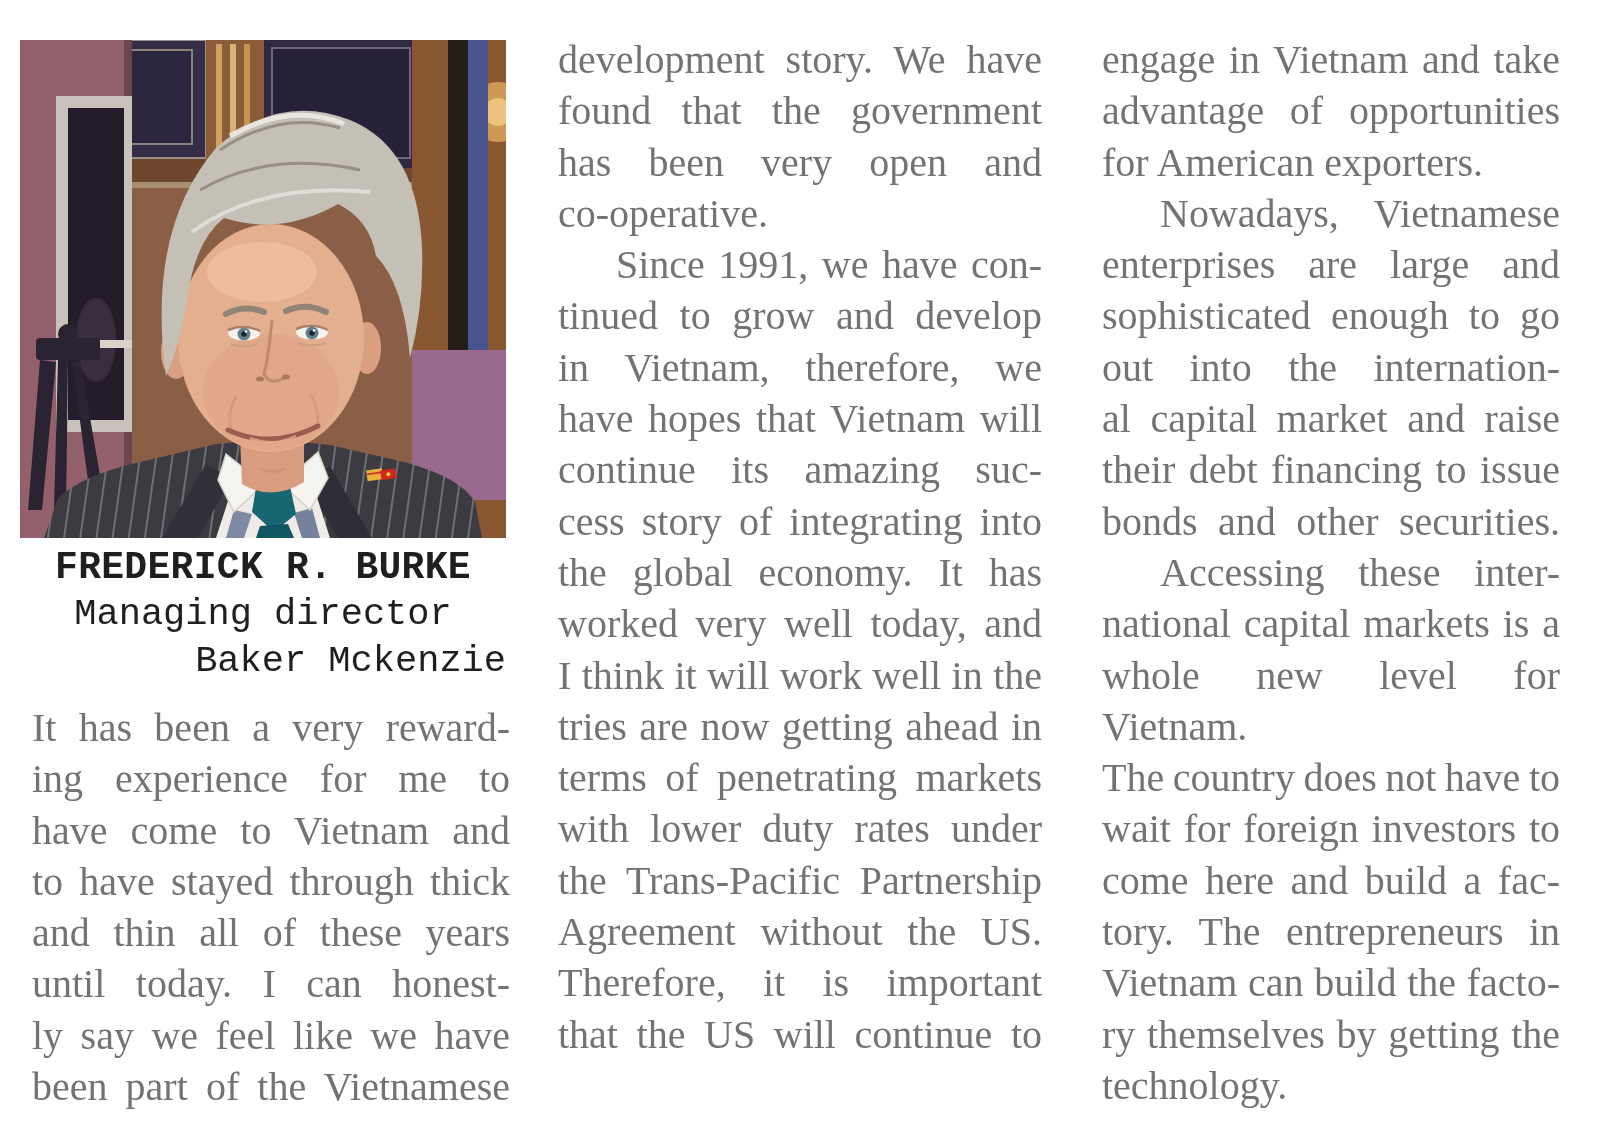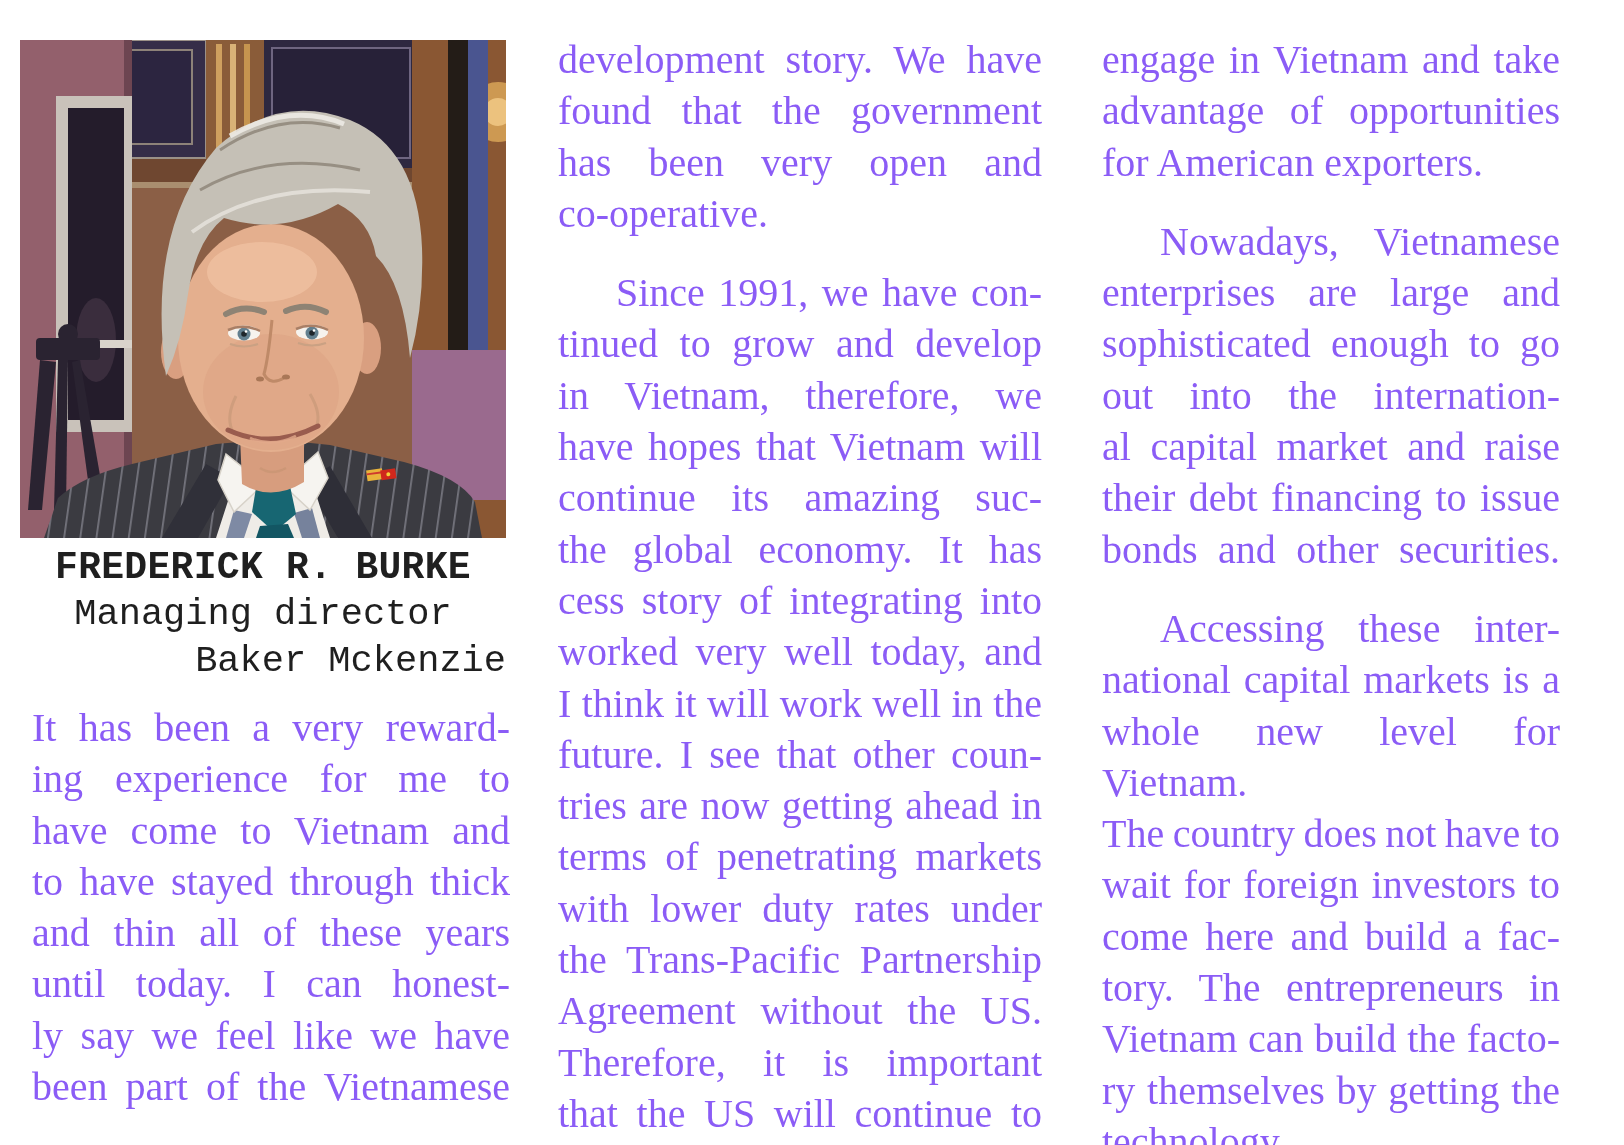--- a/index.html
+++ b/index.html
@@ -23,36 +23,36 @@
     position: absolute;
     left: 20px; top: 544px;
     width: 486px;
     text-align: center;
     font-family: Liberation Mono, monospace;
     color: #1f1f1f;
   }
   .cap-name { font-size: 38px; font-weight: 700; line-height: 47px; letter-spacing: 0.3px; }
   .cap-role { font-size: 37px; line-height: 47px; }
   .cap-org  { font-size: 37px; line-height: 47px; text-align: right; }
-  .body-col { position: absolute; color: #8b5cf6; }
+  .body-col { position: absolute; color: #737373; }
   #col1-body { left: 20px;   top: 702px; width: 478px; margin-left: 12px; }
   #col2-body { left: 558px;  top: 34px;  width: 484px; }
   #col3-body { left: 1102px; top: 34px;  width: 458px; }
   .line {
     font-size: 40px;
     line-height: 51.3px;
     text-align: left;
   }
   .line.j {
     text-align: justify;
     text-align-last: justify;
     text-justify: inter-word;
     word-spacing: -3px;
   }
-  .line.ind { padding-left: 58px; margin-top: 28px; }
+  .line.ind { padding-left: 58px; }
 </style>
 </head>
 <body>
 
 <div class="page">
 
   <div class="photo-wrap">
     <svg viewBox="0 0 486 498" preserveAspectRatio="none">
       <defs>
         <pattern id="pinstripe" width="16" height="16" patternUnits="userSpaceOnUse" patternTransform="rotate(8)">
@@ -169,25 +169,24 @@
   <div id="col2-body" class="body-col">
       <div class="line j">development story. We have</div>
       <div class="line j">found that the government</div>
       <div class="line j">has been very open and</div>
       <div class="line">co-operative.</div>
       <div class="line j ind">Since 1991, we have con-</div>
       <div class="line j">tinued to grow and develop</div>
       <div class="line j">in Vietnam, therefore, we</div>
       <div class="line j">have hopes that Vietnam will</div>
       <div class="line j">continue its amazing suc-</div>
+      <div class="line j">cess story of integrating into</div>
       <div class="line j">the global economy. It has</div>
-      <div class="line j">cess story of integrating into</div>
       <div class="line j">worked very well today, and</div>
       <div class="line j">I think it will work well in the</div>
-      <div class="line j">future. I see that other coun-</div>
       <div class="line j">tries are now getting ahead in</div>
       <div class="line j">terms of penetrating markets</div>
       <div class="line j">with lower duty rates under</div>
       <div class="line j">the Trans-Pacific Partnership</div>
       <div class="line j">Agreement without the US.</div>
       <div class="line j">Therefore, it is important</div>
       <div class="line j">that the US will continue to</div>
     </div>
   <div id="col3-body" class="body-col">
       <div class="line j">engage in Vietnam and take</div>

